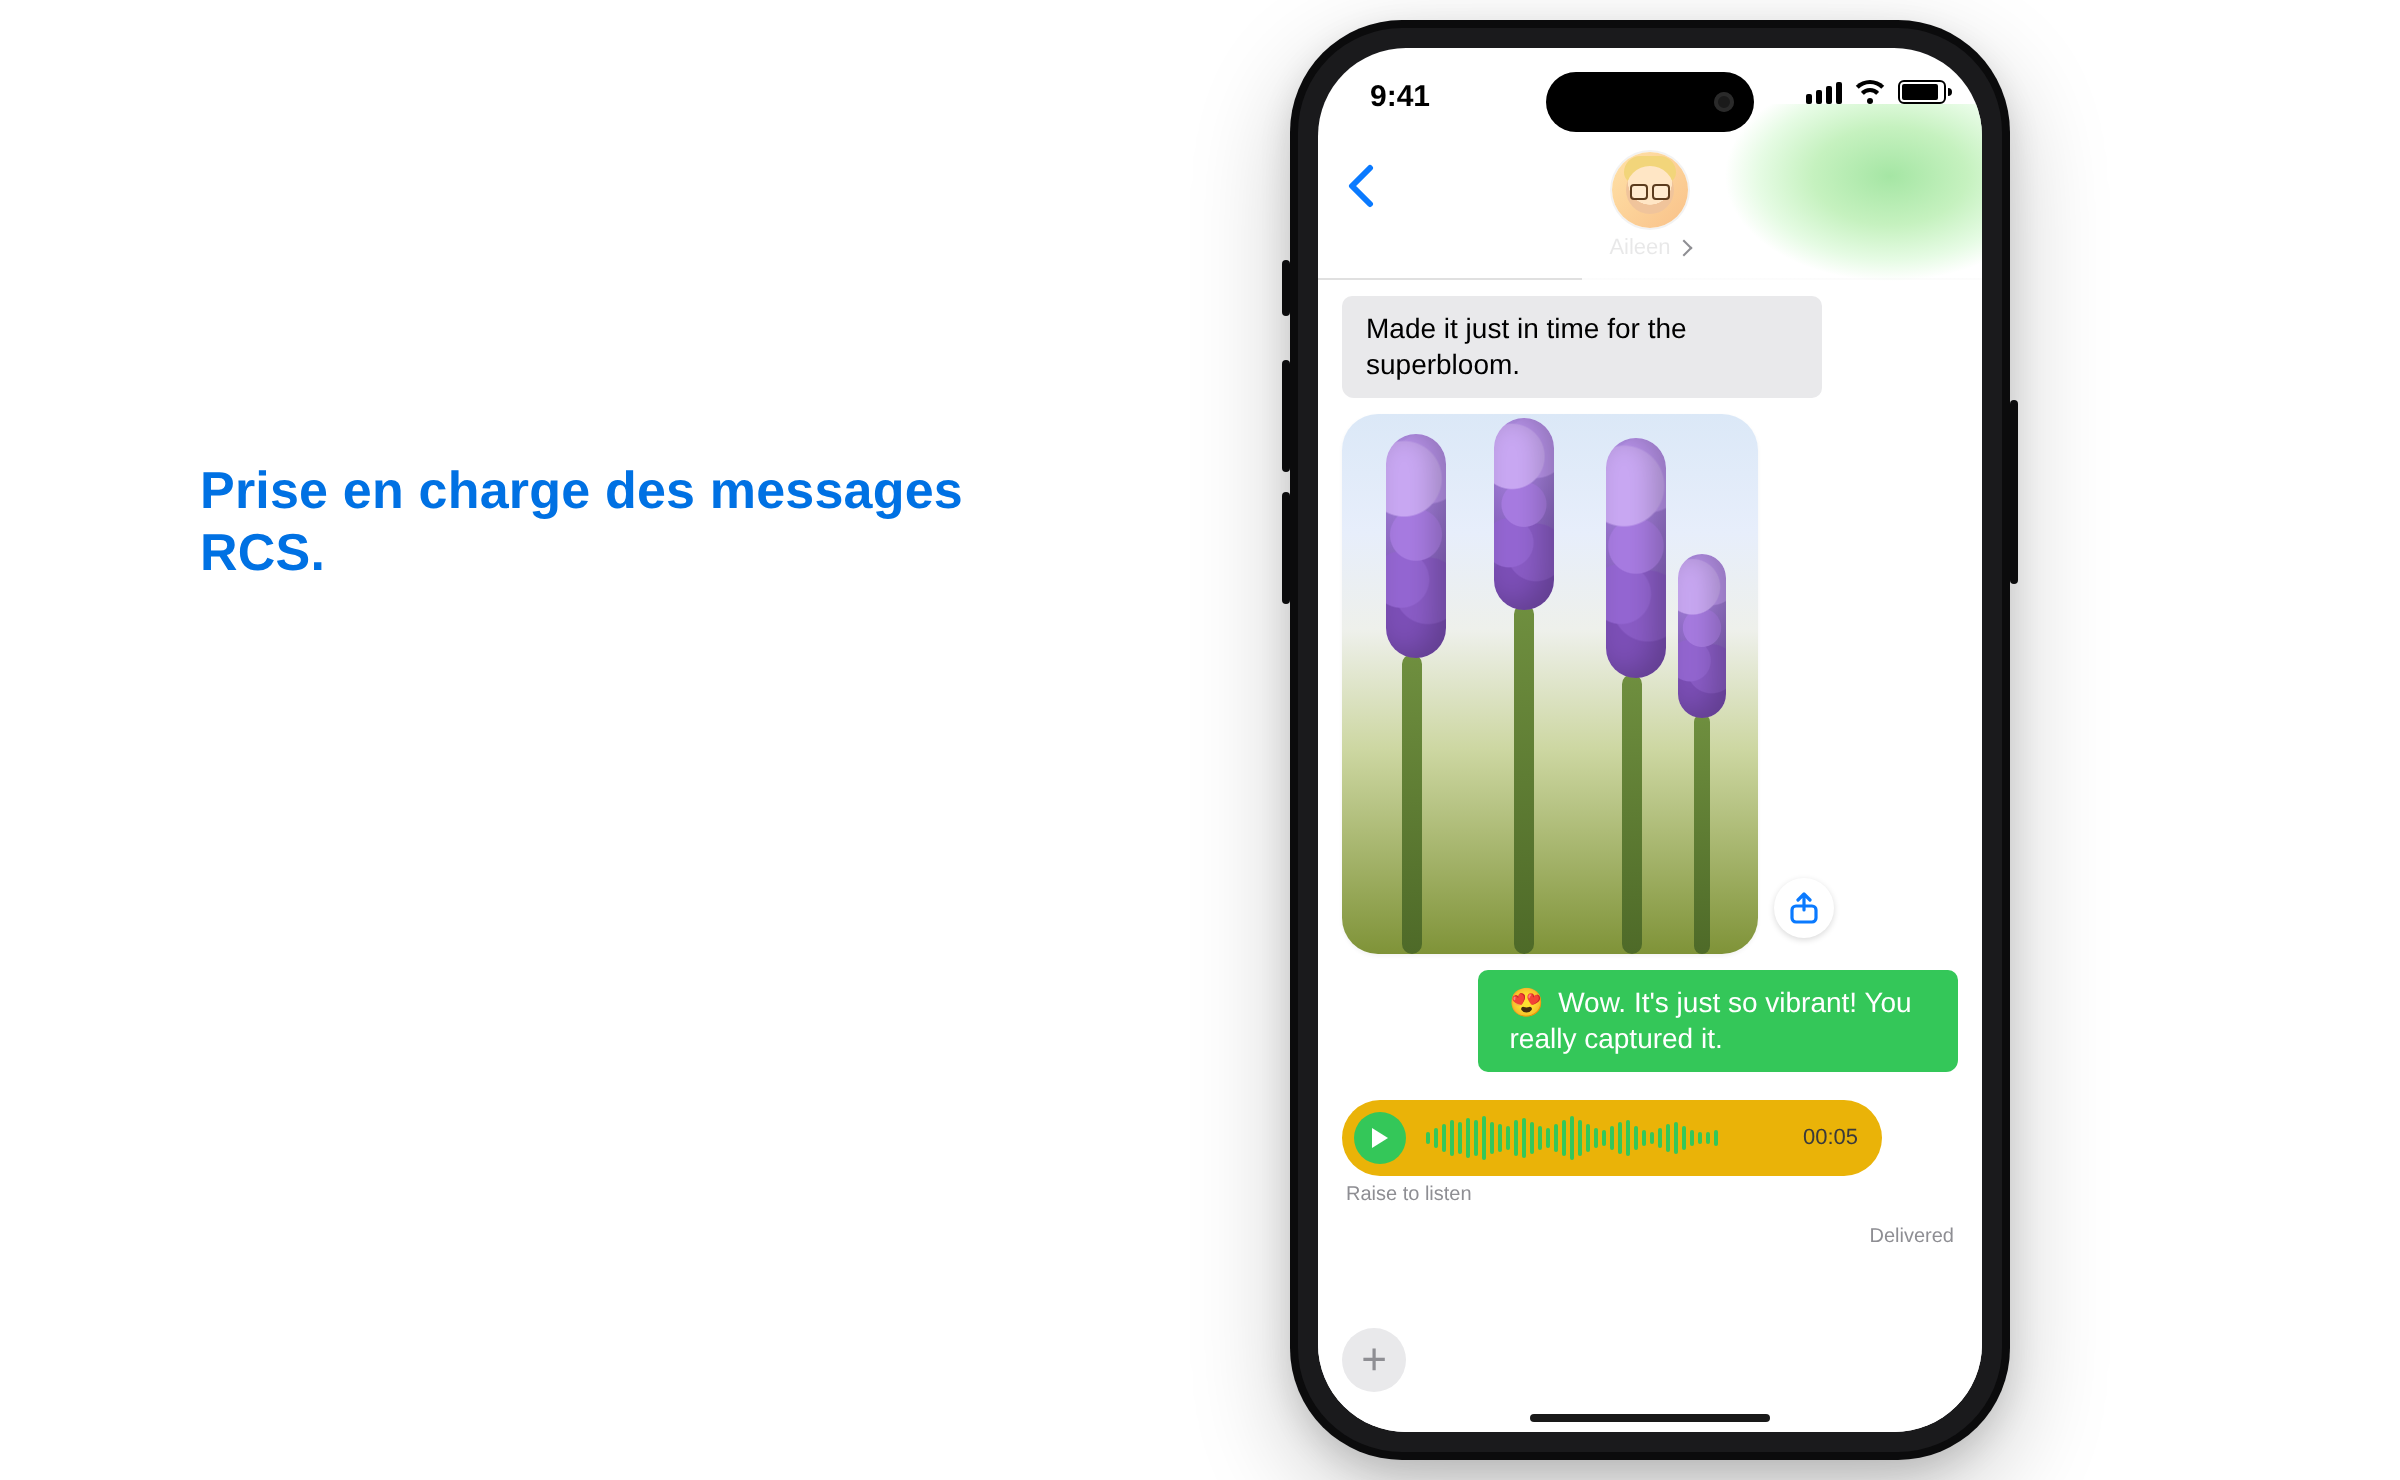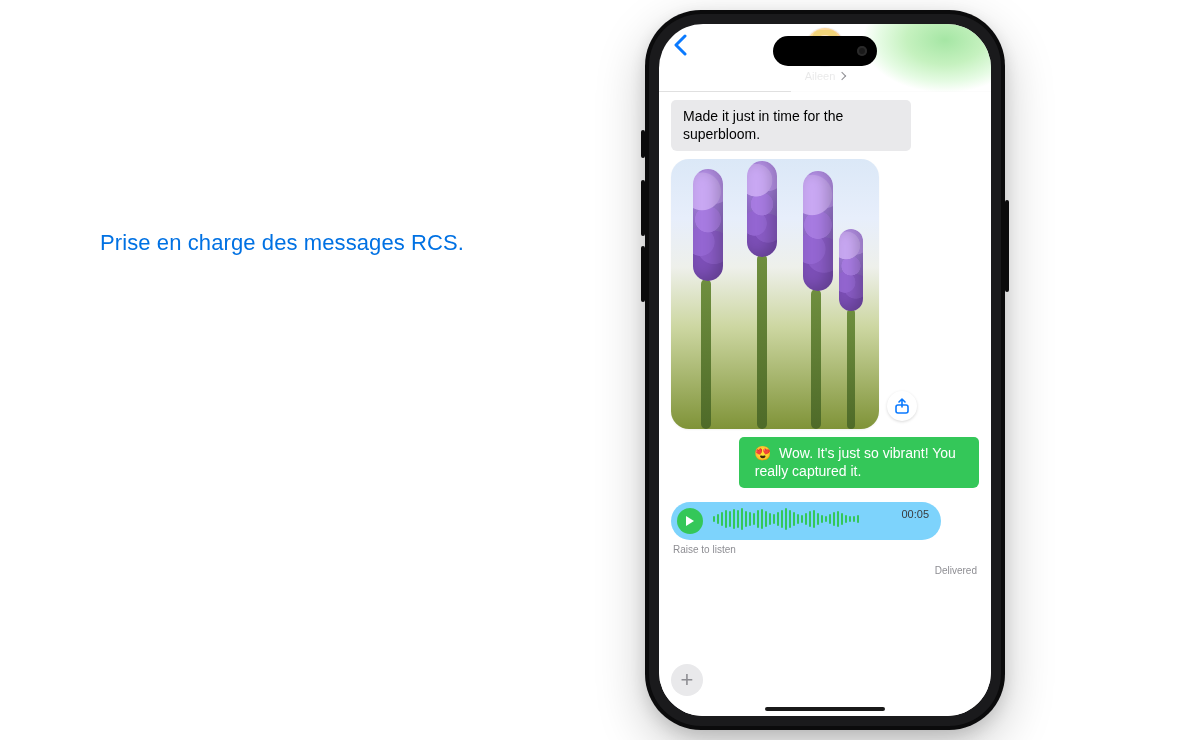--- a/index.html
+++ b/index.html
@@ -1,21 +1,21 @@
 <!DOCTYPE html>
 <html><head>
 <meta charset="utf-8">
 <style>
   * { box-sizing: border-box; margin: 0; padding: 0; }
   html, body { width: 1200px; height: 740px; background: #fff; font-family: -apple-system, "SF Pro Text", "Helvetica Neue", Arial, sans-serif; }
   .stage { position: relative; width: 1200px; height: 740px; }
 
   
   .copy { position: absolute; left: 100px; top: 230px; width: 435px; }
-  .copy h2 { color: #0071e3; font-size: 22px; font-weight: 400; letter-spacing: .1px; margin-bottom: 14px; }
+  .copy h2 { color: #0071e3; font-size: 26px; font-weight: 700; letter-spacing: .1px; margin-bottom: 14px; }
   .copy p  { color: #1d1d1f; font-size: 20px; line-height: 1.45; font-weight: 400; }
 
   
   .phone-wrap { position: absolute; left: 640px; top: 10px; width: 370px; height: 720px; }
   .phone { position: relative; width: 360px; height: 720px; margin: 0 auto; border-radius: 56px; background: #0b0b0c; box-shadow: 0 18px 50px rgba(0,0,0,.22), 0 6px 16px rgba(0,0,0,.12); }
   .phone .rim { position: absolute; inset: 4px; border-radius: 52px; background: #1a1a1c; }
   .screen { position: absolute; inset: 14px; border-radius: 44px; background: #fff; overflow: hidden; }
   
   .side-btn { position: absolute; background: #0b0b0c; border-radius: 3px; }
   .side-btn.mute  { left: -4px; top: 120px; width: 4px; height: 28px; }
@@ -79,21 +79,21 @@
   .spike.s3{left:132px;bottom:138px;height:120px}
   .stem.s4{left:176px;height:120px;width:8px}
   .spike.s4{left:168px;bottom:118px;height:82px;width:24px}
 
   .share-btn { position: absolute; right: -38px; bottom: 8px; width: 30px; height: 30px; border-radius: 50%; background: #fff; box-shadow: 0 1px 3px rgba(0,0,0,.15); display:flex; align-items:center; justify-content:center; }
   .share-btn svg { width: 14px; height: 16px; }
   .media-wrap { position: relative; width: 208px; }
 
   .emoji { font-size: 14px; margin-right: 3px; }
 
-  .voice { display:flex; gap:10px; background:#7dd3fc; border-radius:20px; padding:6px 12px 6px 6px; width: 270px; margin-bottom: 4px; margin-top: 14px;}
+  .voice { display:flex; align-items:center; gap:10px; background:#eab308; border-radius:20px; padding:6px 12px 6px 6px; width: 270px; margin-bottom: 4px; margin-top: 14px;}
   .play { width:26px; height:26px; border-radius:50%; background:#34c759; display:flex; align-items:center; justify-content:center; }
   .play svg { width:10px; height:12px; fill:#fff; }
   .wave { display:flex; align-items:center; gap:2px; flex:1; height:22px; }
   .wave span{ width:2px; background:#34c759; border-radius:2px; }
   .voice .dur { font-size: 11px; color:#3a3a3c; }
   .raise { font-size: 10px; color:#8e8e93; margin: 0 0 10px 2px; }
 
   .delivered { font-size: 10px; color:#8e8e93; text-align:right; margin: 2px 2px 0 0; }
 
   
@@ -116,20 +116,37 @@
   <div class="phone-wrap">
     <div class="phone">
       <span class="side-btn mute"></span>
       <span class="side-btn volu1"></span>
       <span class="side-btn volu2"></span>
       <span class="side-btn power"></span>
       <div class="rim"></div>
       <div class="screen">
         <div class="island"></div>
 
+        <div class="statusbar">
+          <span class="time">9:41</span>
+          <div class="right">
+            <span class="bars">
+                <span></span>
+                <span></span>
+                <span></span>
+                <span></span>
+              </span>
+            <span class="wifi">
+                <span class="dot"></span>
+              </span>
+            <span class="battery">
+                <span class="fill"></span>
+              </span>
+          </div>
+        </div>
 
         <div class="msg-header">
           <div class="header-bg"></div>
           <div class="header-glow"></div>
           <span class="back-chevron">
             <svg viewBox="0 0 14 22">
                 <path d="M12 2 L3 11 L12 20" fill="none" stroke="#0a7aff" stroke-width="3" stroke-linecap="round" stroke-linejoin="round"></path>
               </svg>
           </span>
           <div class="avatar">

